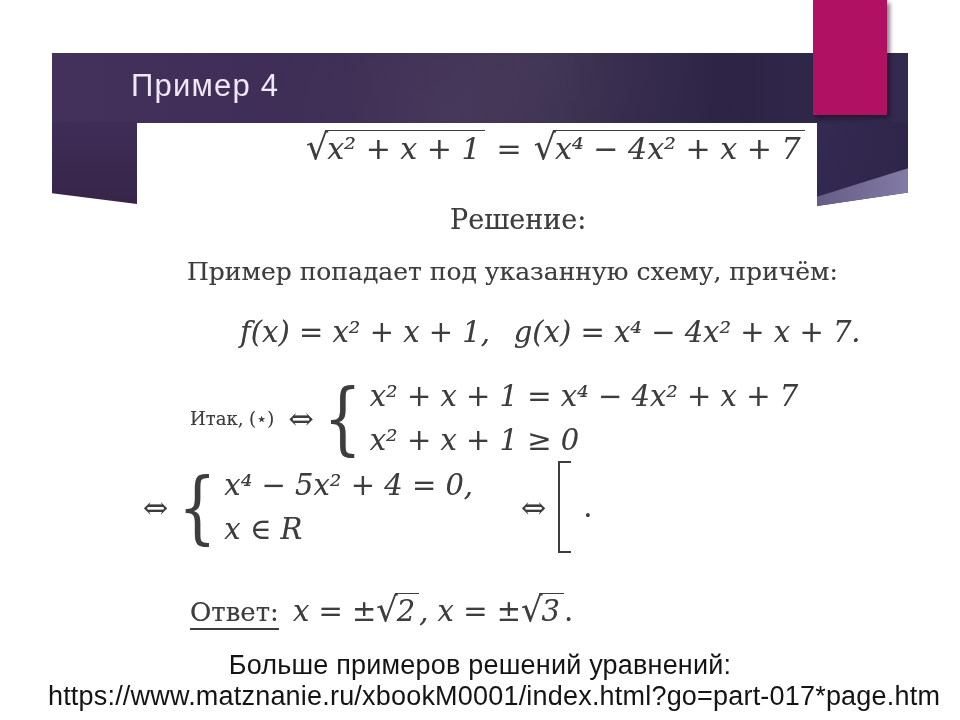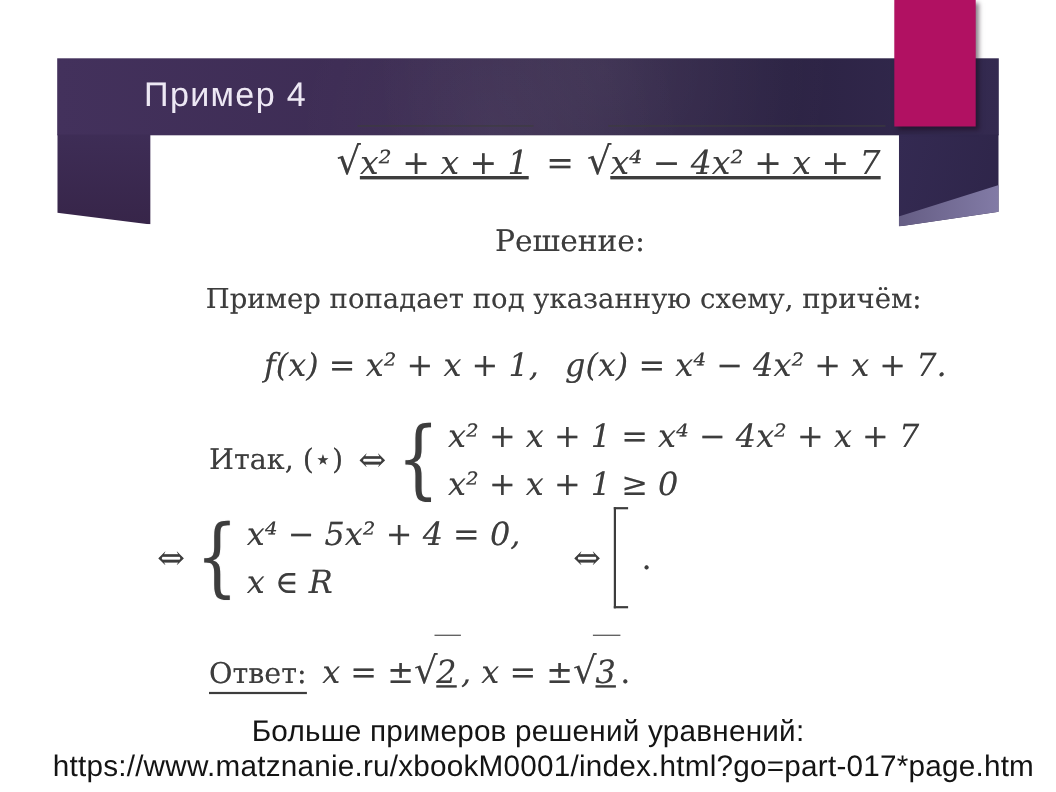--- a/index.html
+++ b/index.html
@@ -52,26 +52,26 @@
   .eq1{left:306px;top:130px;font-size:30px;}
   .sol{left:450px;top:204px;font-size:27px;}
   .scheme{left:187px;top:257px;font-size:25px;}
   .fg{left:240px;top:315px;font-size:29px;}
   .ans{left:190px;top:593px;font-size:29px;}
   .ans-label{
     font-size:26px;border-bottom:2px solid #3d3d3d;
     padding-bottom:1px;margin-right:14px;
   }
   .rad{font-style:normal;font-size:1.16em;line-height:1;margin-right:-3px;}
-  .radicand{border-top:1.6px solid currentColor;padding:16px 4px 0 2px;text-decoration:underline;}
+  .radicand{border-top:1.6px solid currentColor;padding:0 4px 0 2px;}
   .op{margin:0 12px;font-style:normal;}
   .sys{display:flex;align-items:center;font-size:29px;}
   .sys1{left:190px;top:374px;}
   .sys2{left:143px;top:461px;}
-  .lbl{font-size:26px;}
+  .lbl{font-size:18px;}
   .iff{font-style:normal;font-size:30px;margin-left:14px;}
   .brace{
     font-style:normal;font-size:60px;line-height:1;
     transform:scaleY(1.3);margin:0 8px 0 10px;
   }
   .col{display:flex;flex-direction:column;}
   .row{line-height:44px;}
   .cases .row{line-height:46px;}
   .gap{width:34px;}
   .lbracket{

